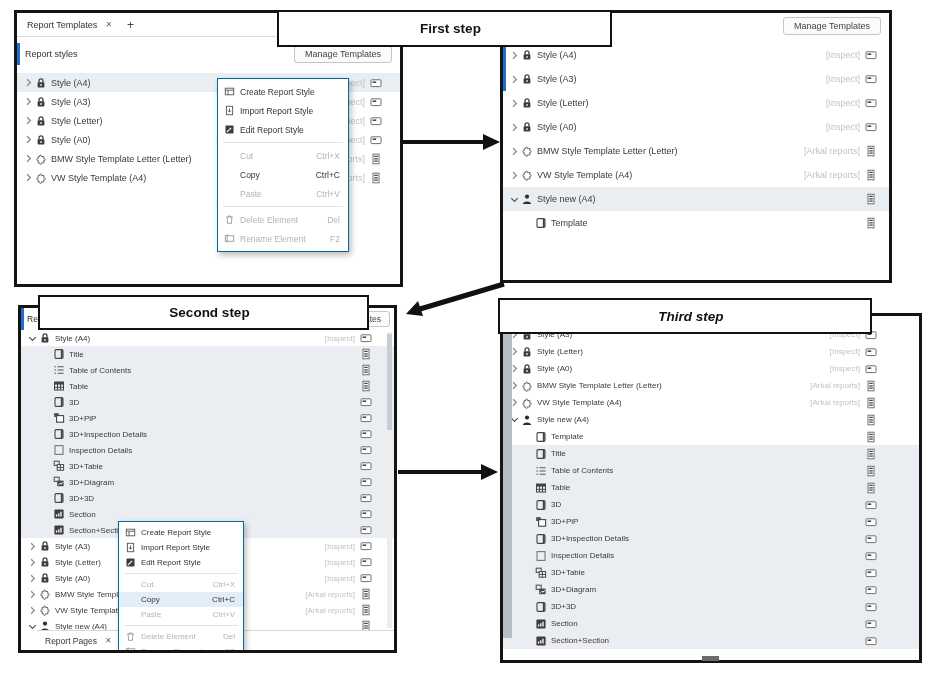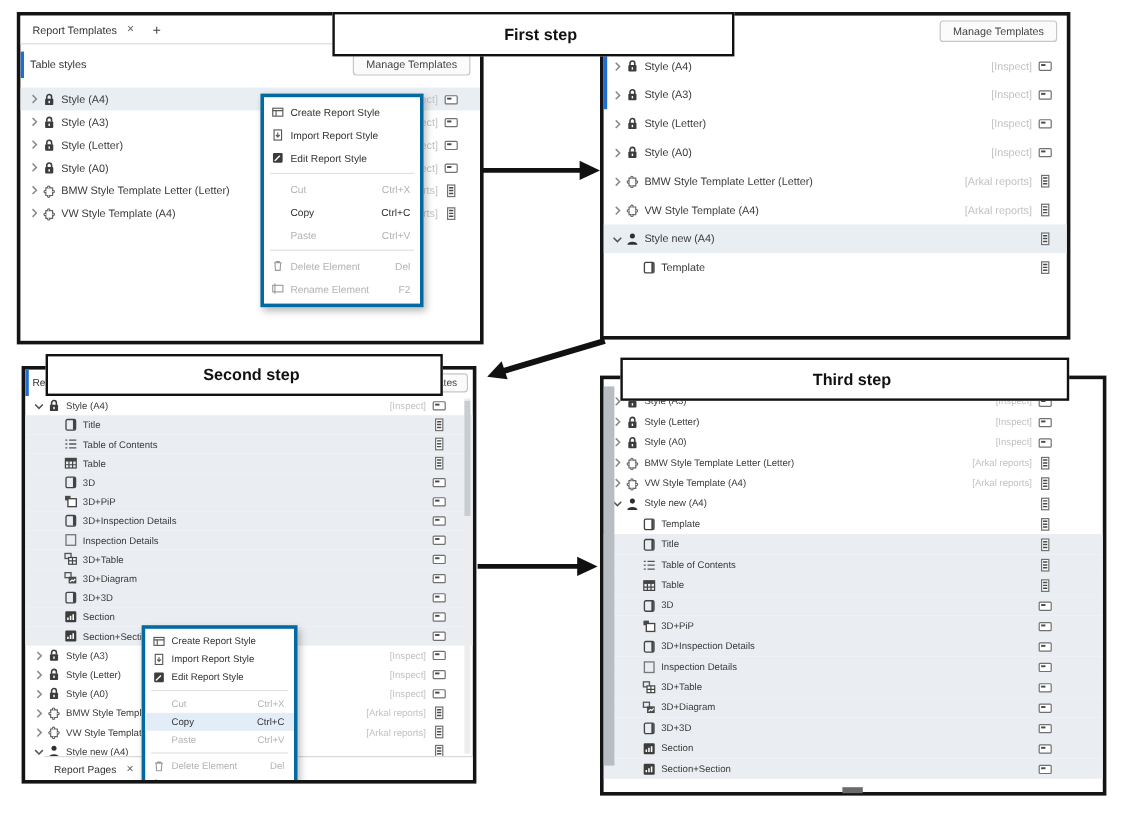--- a/index.html
+++ b/index.html
@@ -35,21 +35,21 @@
   .trow.hl{background:#eaedf1;}
   .chev{width:11px;height:11px;flex:0 0 11px;display:inline-flex;}
   .chev svg{width:11px;height:11px;}
   .ticon{width:12px;height:12px;flex:0 0 12px;margin:0 4px 0 1px;display:inline-flex;}
   .ticon svg{width:12px;height:12px;}
   .tlabel{white-space:nowrap;overflow:hidden;flex:1 1 auto;}
   .tright{color:#c2c2c2;padding-right:5px;white-space:nowrap;}
   .ricon{width:12px;height:12px;flex:0 0 12px;display:inline-flex;}
   .ricon svg{width:12px;height:12px;}
 
-  .ctxmenu{position:absolute;background:#fff;border:3px solid #0369a1;box-shadow:2px 3px 6px rgba(0,0,0,.28);padding:3px 0;z-index:30;text-align:center;}
+  .ctxmenu{position:absolute;background:#fff;border:1px solid #0369a1;box-shadow:2px 3px 6px rgba(0,0,0,.28);padding:3px 0;z-index:30;text-align:center;}
   #menu1{left:200px;top:65px;width:130px;}
   #menu3{left:97px;top:213px;width:124px;}
   .mitem{display:flex;align-items:center;padding:0 8px 0 6px;color:#333;}
   #menu1 .mitem{height:19px;font-size:8.5px;}
   #menu3 .mitem{height:15px;font-size:8px;}
   .mitem.dis{color:#b3b3b3;}
   .mitem.hi{background:#e3edf8;}
   .micon{width:11px;height:11px;flex:0 0 11px;margin-right:5px;display:inline-flex;}
   .micon svg{width:11px;height:11px;}
   .mshort{margin-left:auto;}
@@ -67,38 +67,38 @@
 
   .sbtrack{position:absolute;background:#ededee;}
   #sb3{right:2px;top:24px;bottom:22px;width:5px;}
   #sb3 .sbthumb{position:absolute;top:2px;left:0;width:5px;height:96px;background:#c8cdd2;}
   #sb4{right:4px;top:2px;bottom:4px;width:9px;background:#f0f1f3;}
   #sb4 .sbthumb{position:absolute;top:6px;left:0;width:9px;height:316px;background:#b7bdc3;}
 
   .stepbox{position:absolute;background:#fff;border:2px solid #111;display:flex;align-items:center;justify-content:center;font-size:13.5px;color:#111;z-index:50;white-space:nowrap;}
   #box1{left:277px;top:10px;width:331px;height:33px;}
   #box2{left:38px;top:295px;width:327px;height:31px;}
-  #box3{left:517px;top:298px;width:370px;height:32px;}
+  #box3{left:498px;top:298px;width:370px;height:32px;font-style:italic;}
   .stepbold{font-weight:bold;padding-left:12px;}
 
   #arrows{position:absolute;left:0;top:0;z-index:40;pointer-events:none;}
   #divider{position:absolute;left:702px;top:656px;width:17px;height:5px;background:#6b6b6b;z-index:45;}
 </style>
 </head>
 <body>
 
 <div class="panel" id="p1">
   <div class="tabbar">
     <span class="tabname">Report Templates</span>
     <span class="tabclose">✕</span>
     <span class="tabplus">+</span>
   </div>
   <div class="bluestrip" id="strip1"></div>
   <div class="hdr">
-    <span class="hdrlabel">Table styles</span>
+    <span class="hdrlabel">Report styles</span>
     <span class="btn">Manage Templates</span>
   </div>
   <div class="rows p1rows">
       <div class="trow sel">
         <span class="chev">
           <svg viewBox="0 0 12 12">
             <path d="M4.5 2.5 L8 6 L4.5 9.5" fill="none" stroke="#8a8a8a" stroke-width="1.4"></path>
           </svg>
         </span>
         <span class="ticon">

